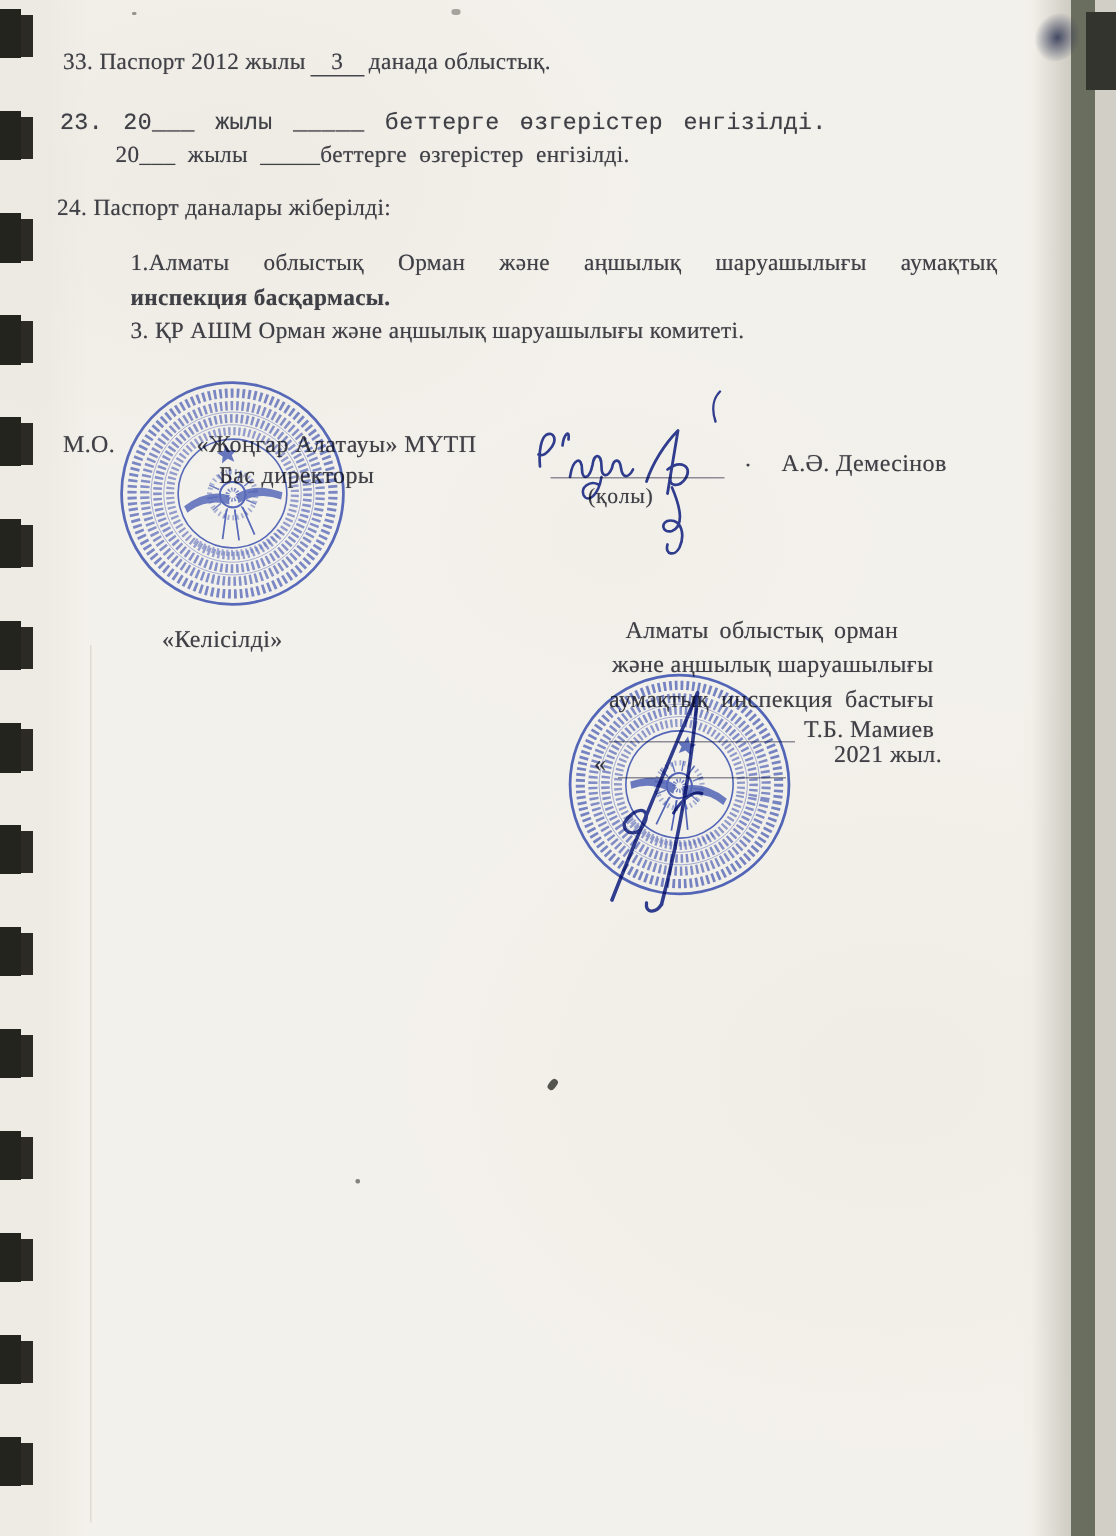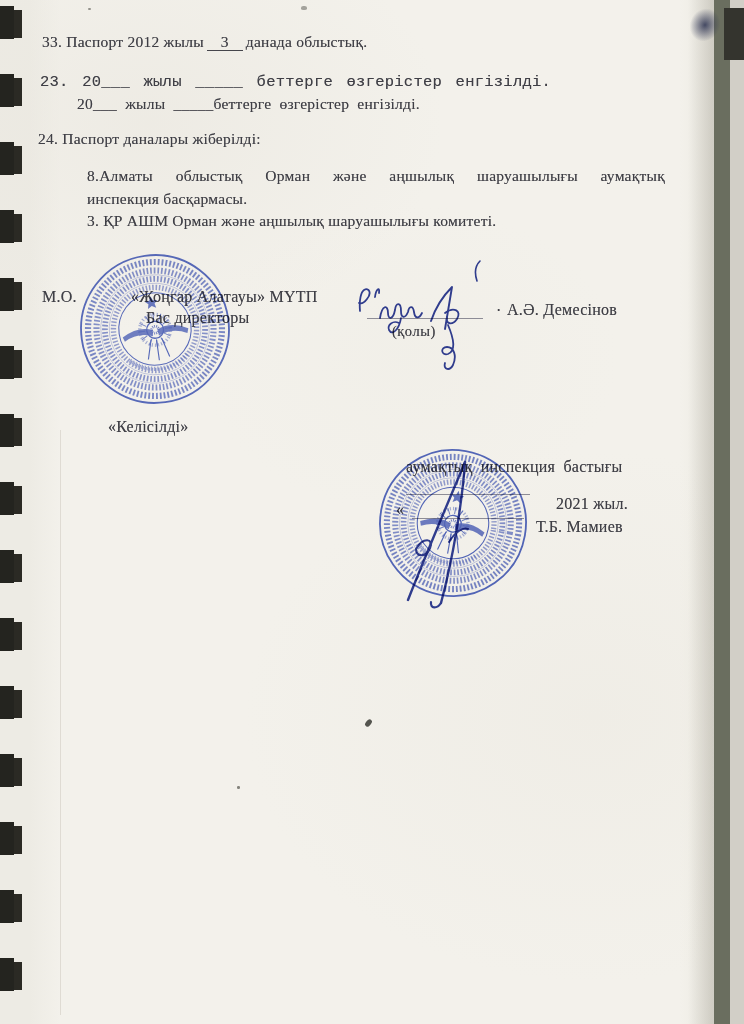--- a/index.html
+++ b/index.html
@@ -63,37 +63,39 @@
   <div class="speck" style="left:301px;top:6px;width:6px;height:4px;opacity:.5;"></div>
   <div class="speck" style="left:88px;top:8px;width:3px;height:2px;opacity:.6;"></div>
 
   <div class="t" style="left:42px;top:33px;">
     <span>33. Паспорт 2012 жылы</span><span class="blank-val">3</span><span>данада облыстық.</span>
   </div>
   <div class="t" style="left:40px;top:74px;word-spacing:4px;font-family:Liberation Mono, monospace;">23. 20___ жылы _____ беттерге өзгерістер енгізілді.</div>
   <div class="t" style="left:77px;top:95px;word-spacing:4px;">20___ жылы _____беттерге өзгерістер енгізілді.</div>
   <div class="t" style="left:38px;top:130px;font-family:Liberation Serif, serif;">24. Паспорт даналары жіберілді:</div>
 
-  <div class="t just" style="left:87px;top:167px;width:578px;">8.Алматы облыстық Орман және аңшылық шаруашылығы аумақтық</div>
-  <div class="t" style="left:87px;top:190px;">инспекция басқармасы.</div>
+  <div class="t just" style="left:87px;top:167px;width:578px;">1.Алматы облыстық Орман және аңшылық шаруашылығы аумақтық</div>
+  <div class="t" style="left:87px;top:190px;font-weight:bold;">инспекция басқармасы.</div>
   <div class="t" style="left:87px;top:212px;">3. ҚР АШМ Орман және аңшылық шаруашылығы комитеті.</div>
 
   <div class="t t16" style="left:42px;top:288px;">М.О.</div>
   <div class="t t16" style="left:131px;top:288px;">«Жоңгар Алатауы» МҮТП</div>
   <div class="t t16" style="left:146px;top:309px;">Бас директоры</div>
 
   <div class="blankline" style="left:367px;top:317px;width:116px;"></div>
   <div class="t" id="caption-koly" style="left:392px;top:323px;">(қолы)</div>
   <div class="t t16" style="left:496px;top:302px;">·</div>
-  <div class="t t16" style="left:507px;top:301px;">А.Ә. Демесінов</div>
+  <div class="t t16" style="left:521px;top:301px;">А.Ә. Демесінов</div>
 
   <div class="t t16" style="left:108px;top:418px;">«Келісілді»</div>
+  <div class="t t16" style="left:417px;top:412px;word-spacing:3px;">Алматы облыстық орман</div>
+  <div class="t t16" style="left:408px;top:435px;">және аңшылық шаруашылығы</div>
   <div class="t t16" style="left:406px;top:458px;word-spacing:4px;">аумақтық инспекция бастығы</div>
   <div class="blankline" style="left:406px;top:493px;width:124px;"></div>
-  <div class="t t16" style="left:536px;top:478px;margin-top:40px;">Т.Б. Мамиев</div>
+  <div class="t t16" style="left:536px;top:478px;">Т.Б. Мамиев</div>
   <div class="t t16" style="left:396px;top:501px;">«</div>
   <div class="blankline" style="left:412px;top:517px;width:112px;"></div>
   <div class="t t16" style="left:556px;top:495px;">2021 жыл.</div>
 
   <svg width="0" height="0" style="position:absolute" aria-hidden="true">
     <defs>
       <g id="kzstamp" stroke="currentColor" fill="none">
         <circle cx="100" cy="100" r="96" stroke-width="2.4"></circle>
         <circle cx="100" cy="100" r="87" stroke-width="8" stroke-dasharray="2.4 2.6" opacity=".78"></circle>
         <circle cx="100" cy="100" r="76" stroke-width="8" stroke-dasharray="2.2 2.5" opacity=".72"></circle>

